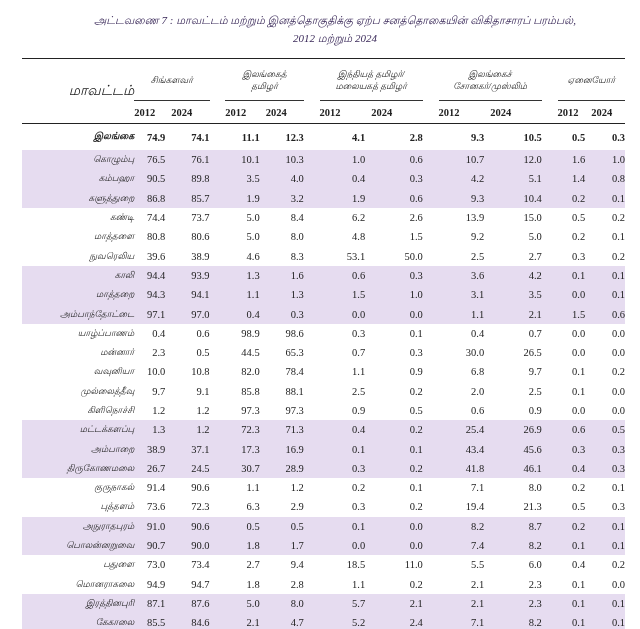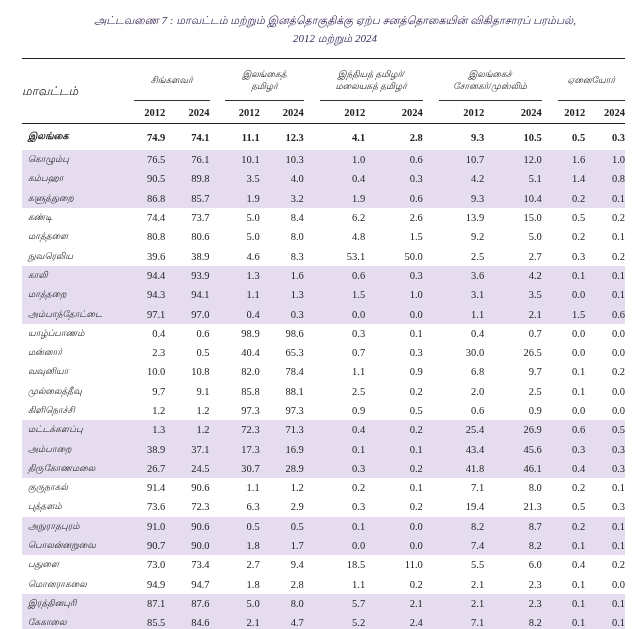--- a/index.html
+++ b/index.html
@@ -10,24 +10,24 @@
   .title.l1 { top: 14px; }
   .title.l2 { top: 32px; font-style: italic; }
   table { position: absolute; left: 22px; top: 58px; width: 603px;
           border-collapse: collapse; font-size: 10.5px; }
   th, td { padding: 0; }
   .topline { border-top: 1.5px solid #222; }
   .grouphdr { height: 41px; font-style: italic; font-size: 9px; font-weight: normal;
               text-align: center; vertical-align: middle; line-height: 12px; }
   .grouphdr span { display: inline-block; }
   .underline { border-bottom: 1px solid #333; }
-  .yearrow th { font-weight: bold; height: 22px; font-size: 10.5px; text-align: right; }
+  .yearrow th { font-weight: bold; height: 22px; font-size: 10.5px; text-align: left; }
   .yearrow { border-bottom: 1.5px solid #222; }
-  .disthdr { font-style: italic; font-size: 12px; font-weight: normal; text-align: left; vertical-align: middle; }
-  td.name { text-align: left; padding-left: 6px; font-style: italic; font-size: 9px; white-space: nowrap; }
+  .disthdr { font-style: italic; font-size: 14px; font-weight: normal; text-align: right; vertical-align: middle; }
+  td.name { text-align: right; padding-left: 6px; font-style: italic; font-size: 9px; white-space: nowrap; }
   td.num { text-align: right; }
   .pad-r { padding-right: 6px; }
   tr.total td { font-weight: bold; height: 26px; }
   tr.total td.name { font-size: 9.5px; }
   tr.row td { height: 19.3px; }
   tr.shade td { background: #e6dcf0; }
   .bottomline td { border-bottom: 1.5px solid #222; }
   .gap { width: 14px; }
 </style>
 </head>
@@ -270,21 +270,21 @@
         <td class="num">0.7</td>
         <td></td>
         <td class="num pad-r">0.0</td>
         <td class="num">0.0</td>
       </tr>
       <tr class="row">
         <td class="name">மன்னார்</td>
         <td class="num pad-r">2.3</td>
         <td class="num">0.5</td>
         <td></td>
-        <td class="num pad-r">40.4</td>
+        <td class="num pad-r">44.5</td>
         <td class="num">65.3</td>
         <td></td>
         <td class="num pad-r">0.7</td>
         <td class="num">0.3</td>
         <td></td>
         <td class="num pad-r">30.0</td>
         <td class="num">26.5</td>
         <td></td>
         <td class="num pad-r">0.0</td>
         <td class="num">0.0</td>

